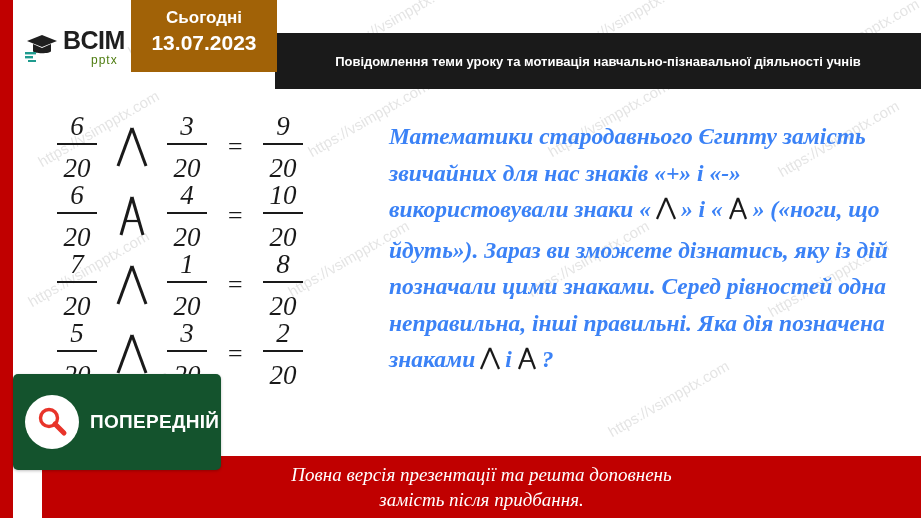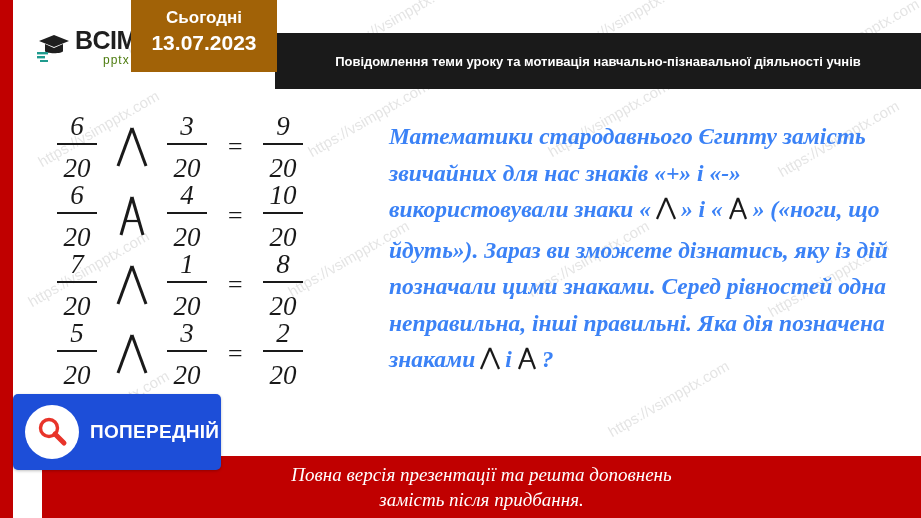--- a/index.html
+++ b/index.html
@@ -35,21 +35,21 @@
   }
 
   
   .header {
     position: absolute;
     left: 17px; top: 0; right: 0;
     height: 100px;
   }
   .logo {
     position: absolute;
-    left: 20px;
+    left: 8px;
     top: 26px;
     width: 125px;
     height: 46px;
   }
   .logo-icon {
     position: absolute;
     left: 0; top: 6px;
     width: 34px; height: 30px;
   }
   .logo-text {
@@ -219,22 +219,22 @@
     font-size: 19px;
     line-height: 25px;
     font-weight: normal;
   }
 
   .preview-box {
     position: absolute;
     left: 13px;
     bottom: 48px;
     width: 208px;
-    height: 76px;
-    background: #1d4ed8;
+    height: 96px;
+    background: #14532d;
     border-radius: 5px;
     display: flex;
     align-items: center;
     z-index: 12;
     box-shadow: 0 1px 3px rgba(0,0,0,0.25);
   }
   .preview-circle {
     width: 54px;
     height: 54px;
     border-radius: 50%;

